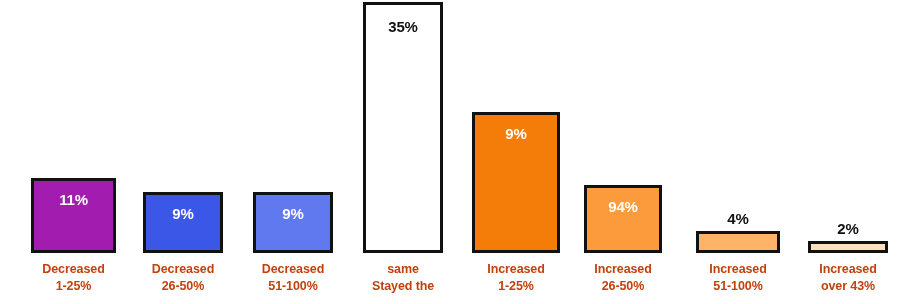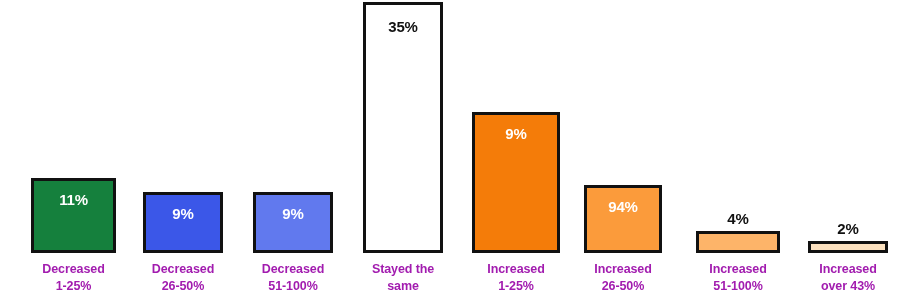--- a/index.html
+++ b/index.html
@@ -75,35 +75,35 @@
     width: 912px;
     height: 51px;
   }
 
   .cat-label {
     position: absolute;
     top: 8px;
     text-align: center;
     font-size: 12.5px;
     font-weight: bold;
-    color: #a21caf;
+    color: #c2410c;
     line-height: 1.32;
     letter-spacing: -0.1px;
     white-space: nowrap;
   }
 </style>
 </head>
 <body>
 
 <div id="chart-root">
 
   <div class="plot-area">
 
     <div class="bar-group" style="left:31px; width:85px;">
-      <div class="bar-rect" style="height:75px; background:#15803d;">
+      <div class="bar-rect" style="height:75px; background:#a21caf;">
         <span class="bar-inside-label" style="color:#ffffff;">11%</span>
       </div>
     </div>
 
     <div class="bar-group" style="left:143px; width:80px;">
       <div class="bar-rect" style="height:61px; background:#3B57E8;">
         <span class="bar-inside-label" style="color:#ffffff;">9%</span>
       </div>
     </div>
 
@@ -154,22 +154,22 @@
       <div>Decreased</div>
       <div>26-50%</div>
     </div>
 
     <div class="cat-label" style="left:253px; width:80px;">
       <div>Decreased</div>
       <div>51-100%</div>
     </div>
 
     <div class="cat-label" style="left:363px; width:80px;">
+      <div>same</div>
       <div>Stayed the</div>
-      <div>same</div>
     </div>
 
     <div class="cat-label" style="left:472px; width:88px;">
       <div>Increased</div>
       <div>1-25%</div>
     </div>
 
     <div class="cat-label" style="left:584px; width:78px;">
       <div>Increased</div>
       <div>26-50%</div>

